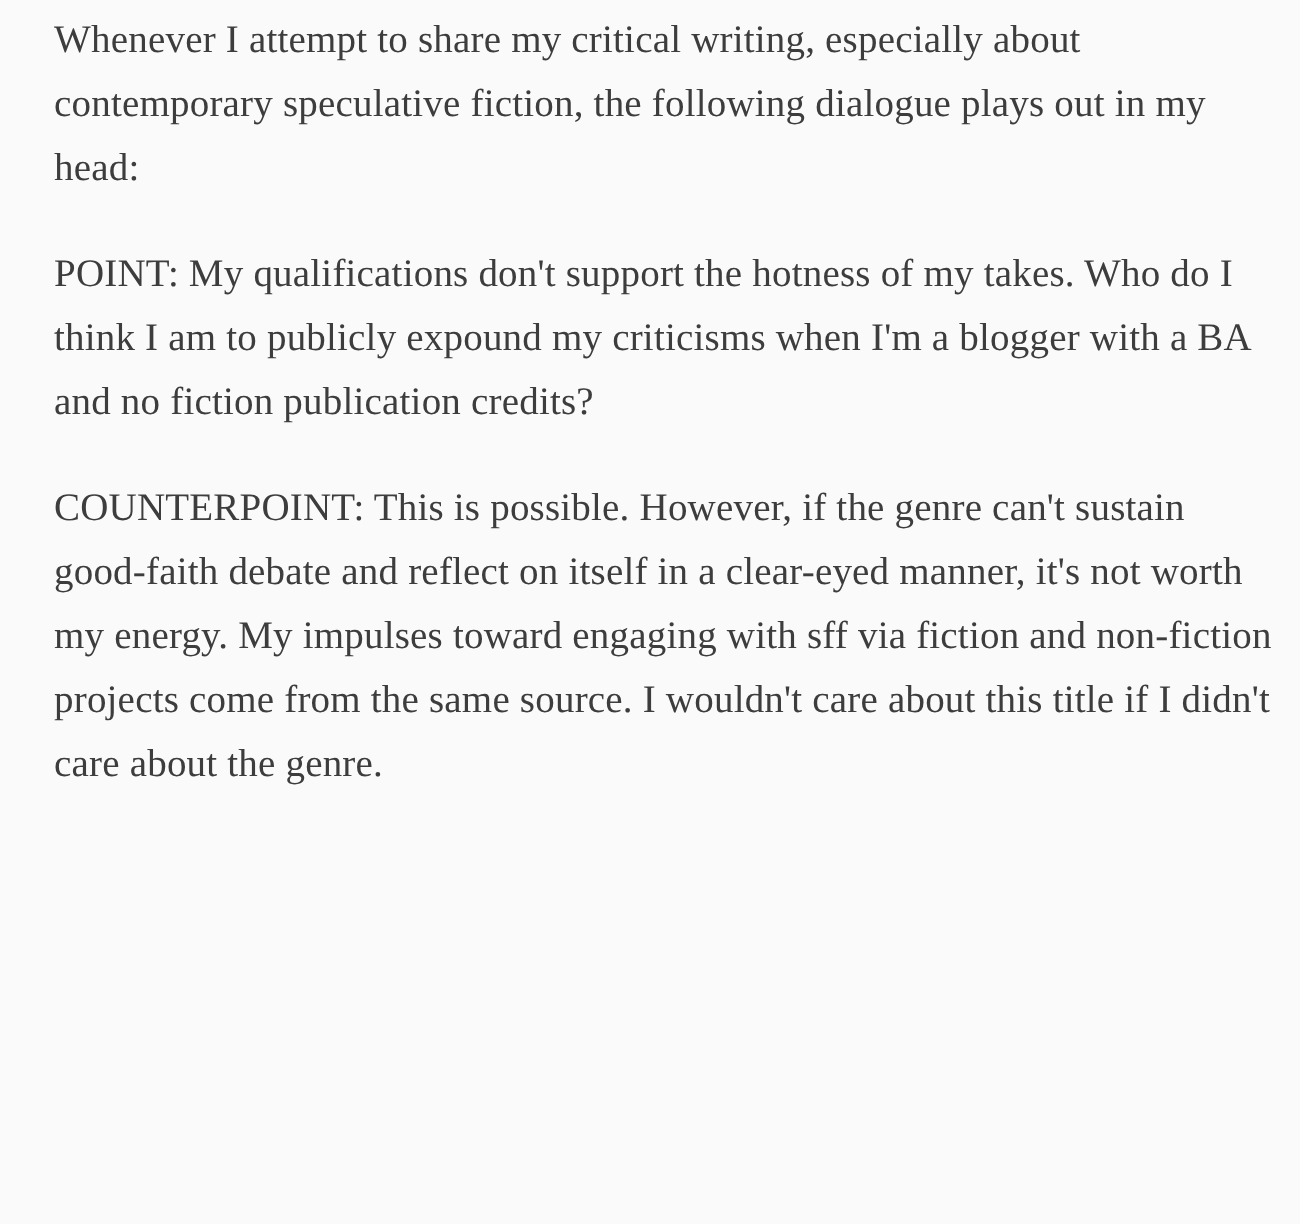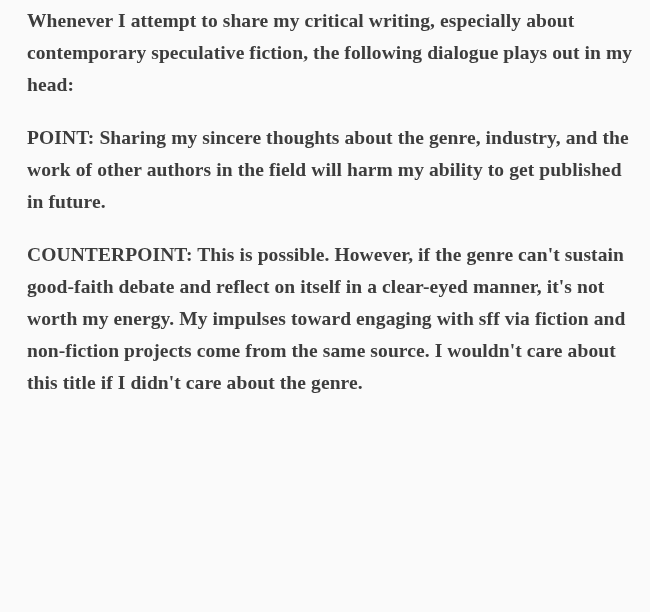--- a/index.html
+++ b/index.html
@@ -9,32 +9,31 @@
   body {
     width: 650px;
     height: 612px;
     background: #fafafa;
     overflow: hidden;
   }
   article {
     box-sizing: border-box;
     width: 650px;
     padding: 5px 12px 0 27px;
-    font-weight: bold;
   }
   article p {
     font-family: "Liberation Serif", "DejaVu Serif", serif;
     font-size: 19.5px;
     line-height: 32px;
     color: #3d3d3d;
     margin: 0 0 21px 0;
     letter-spacing: 0.1px;
     -webkit-font-smoothing: antialiased;
   }
 </style>
 </head>
 <body>
 
 <article>
   <p>Whenever I attempt to share my critical writing, especially about contemporary speculative fiction, the following dialogue plays out in my head:</p>
-  <p>POINT: Sharing my sincere thoughts about the genre, industry, and the work of other authors in the field will harm my ability to get published in future.</p>
+  <p>POINT: My qualifications don't support the hotness of my takes. Who do I think I am to publicly expound my criticisms when I'm a blogger with a BA and no fiction publication credits?</p>
   <p>COUNTERPOINT: This is possible. However, if the genre can't sustain good-faith debate and reflect on itself in a clear-eyed manner, it's not worth my energy. My impulses toward engaging with sff via fiction and non-fiction projects come from the same source. I wouldn't care about this title if I didn't care about the genre.</p>
 </article>
 
 </body></html>

